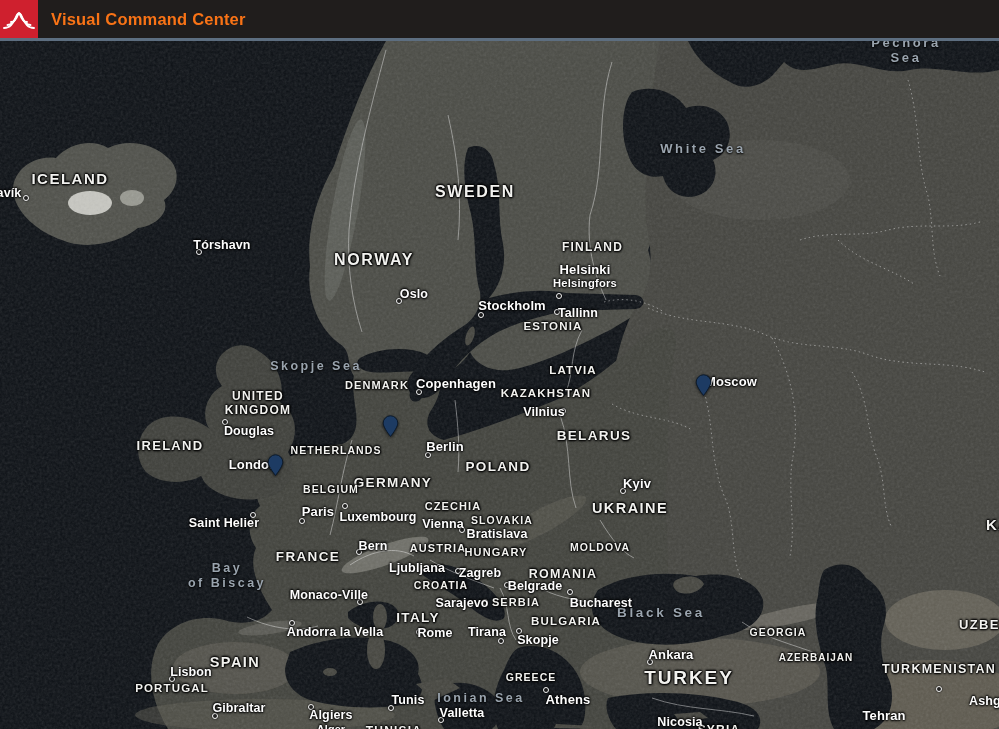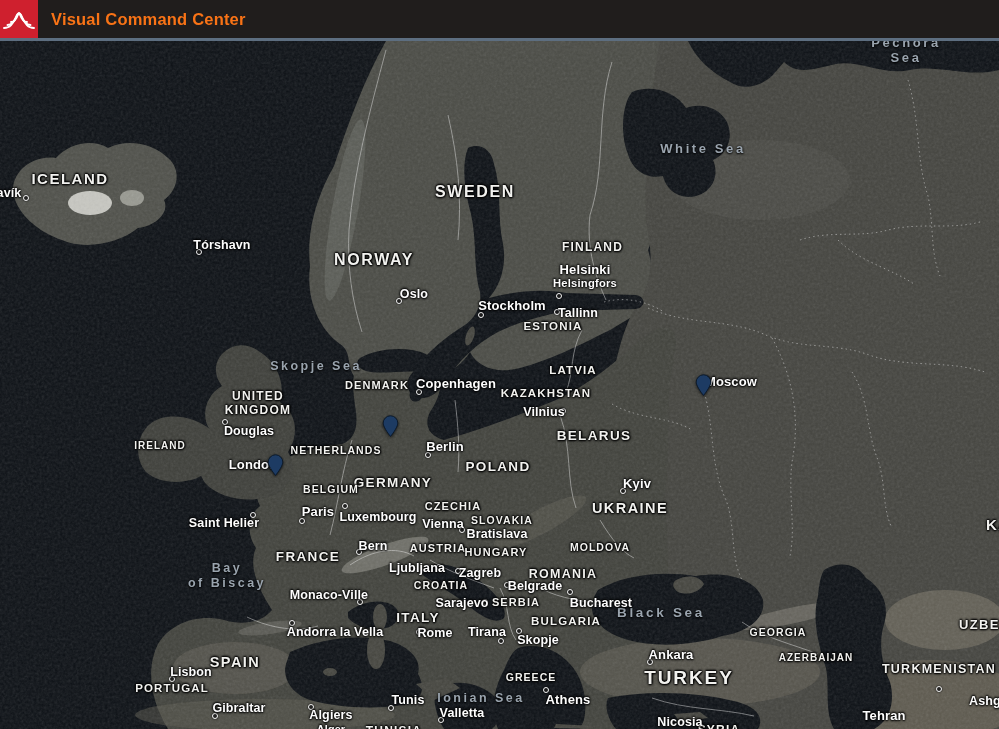--- a/index.html
+++ b/index.html
@@ -159,21 +159,21 @@
 <div class="lbl lbl-country" style="left: 70px; top: 138px; font-size: 15px;">ICELAND</div>
     <div class="lbl lbl-country" style="left: 374px; top: 219px; font-size: 16px;">NORWAY</div>
     <div class="lbl lbl-country" style="left: 475px; top: 151px; font-size: 16px;">SWEDEN</div>
     <div class="lbl lbl-country" style="left: 574px; top: 206px; font-size: 12px; padding-left: 37px;">FINLAND</div>
     <div class="lbl lbl-country" style="left: 553px; top: 286px; font-size: 11.5px;">ESTONIA</div>
     <div class="lbl lbl-country" style="left: 573px; top: 330px; font-size: 11.5px;">LATVIA</div>
     <div class="lbl lbl-country" style="left: 546px; top: 353px; font-size: 11.5px;">KAZAKHSTAN</div>
     <div class="lbl lbl-country" style="left: 594px; top: 395px; font-size: 13.5px;">BELARUS</div>
     <div class="lbl lbl-country" style="left: 258px; top: 362px; font-size: 12px;">UNITED
 KINGDOM</div>
-    <div class="lbl lbl-country" style="left: 160px; top: 405px; font-size: 10px;">IRELAND</div>
+    <div class="lbl lbl-country" style="left: 170px; top: 405px; font-size: 13px;">IRELAND</div>
     <div class="lbl lbl-country" style="left: 336px; top: 409px; font-size: 10.5px;">NETHERLANDS</div>
     <div class="lbl lbl-country" style="left: 377px; top: 344px; font-size: 11px;">DENMARK</div>
     <div class="lbl lbl-country" style="left: 498px; top: 426px; font-size: 13.5px;">POLAND</div>
     <div class="lbl lbl-country" style="left: 393px; top: 442px; font-size: 13.5px;">GERMANY</div>
     <div class="lbl lbl-country" style="left: 331px; top: 448px; font-size: 10.5px;">BELGIUM</div>
     <div class="lbl lbl-country" style="left: 453px; top: 465px; font-size: 11px;">CZECHIA</div>
     <div class="lbl lbl-country" style="left: 502px; top: 479px; font-size: 10.5px;">SLOVAKIA</div>
     <div class="lbl lbl-country" style="left: 438px; top: 507px; font-size: 11px;">AUSTRIA</div>
     <div class="lbl lbl-country" style="left: 496px; top: 511px; font-size: 11px;">HUNGARY</div>
     <div class="lbl lbl-country" style="left: 308px; top: 516px; font-size: 13.5px;">FRANCE</div>

